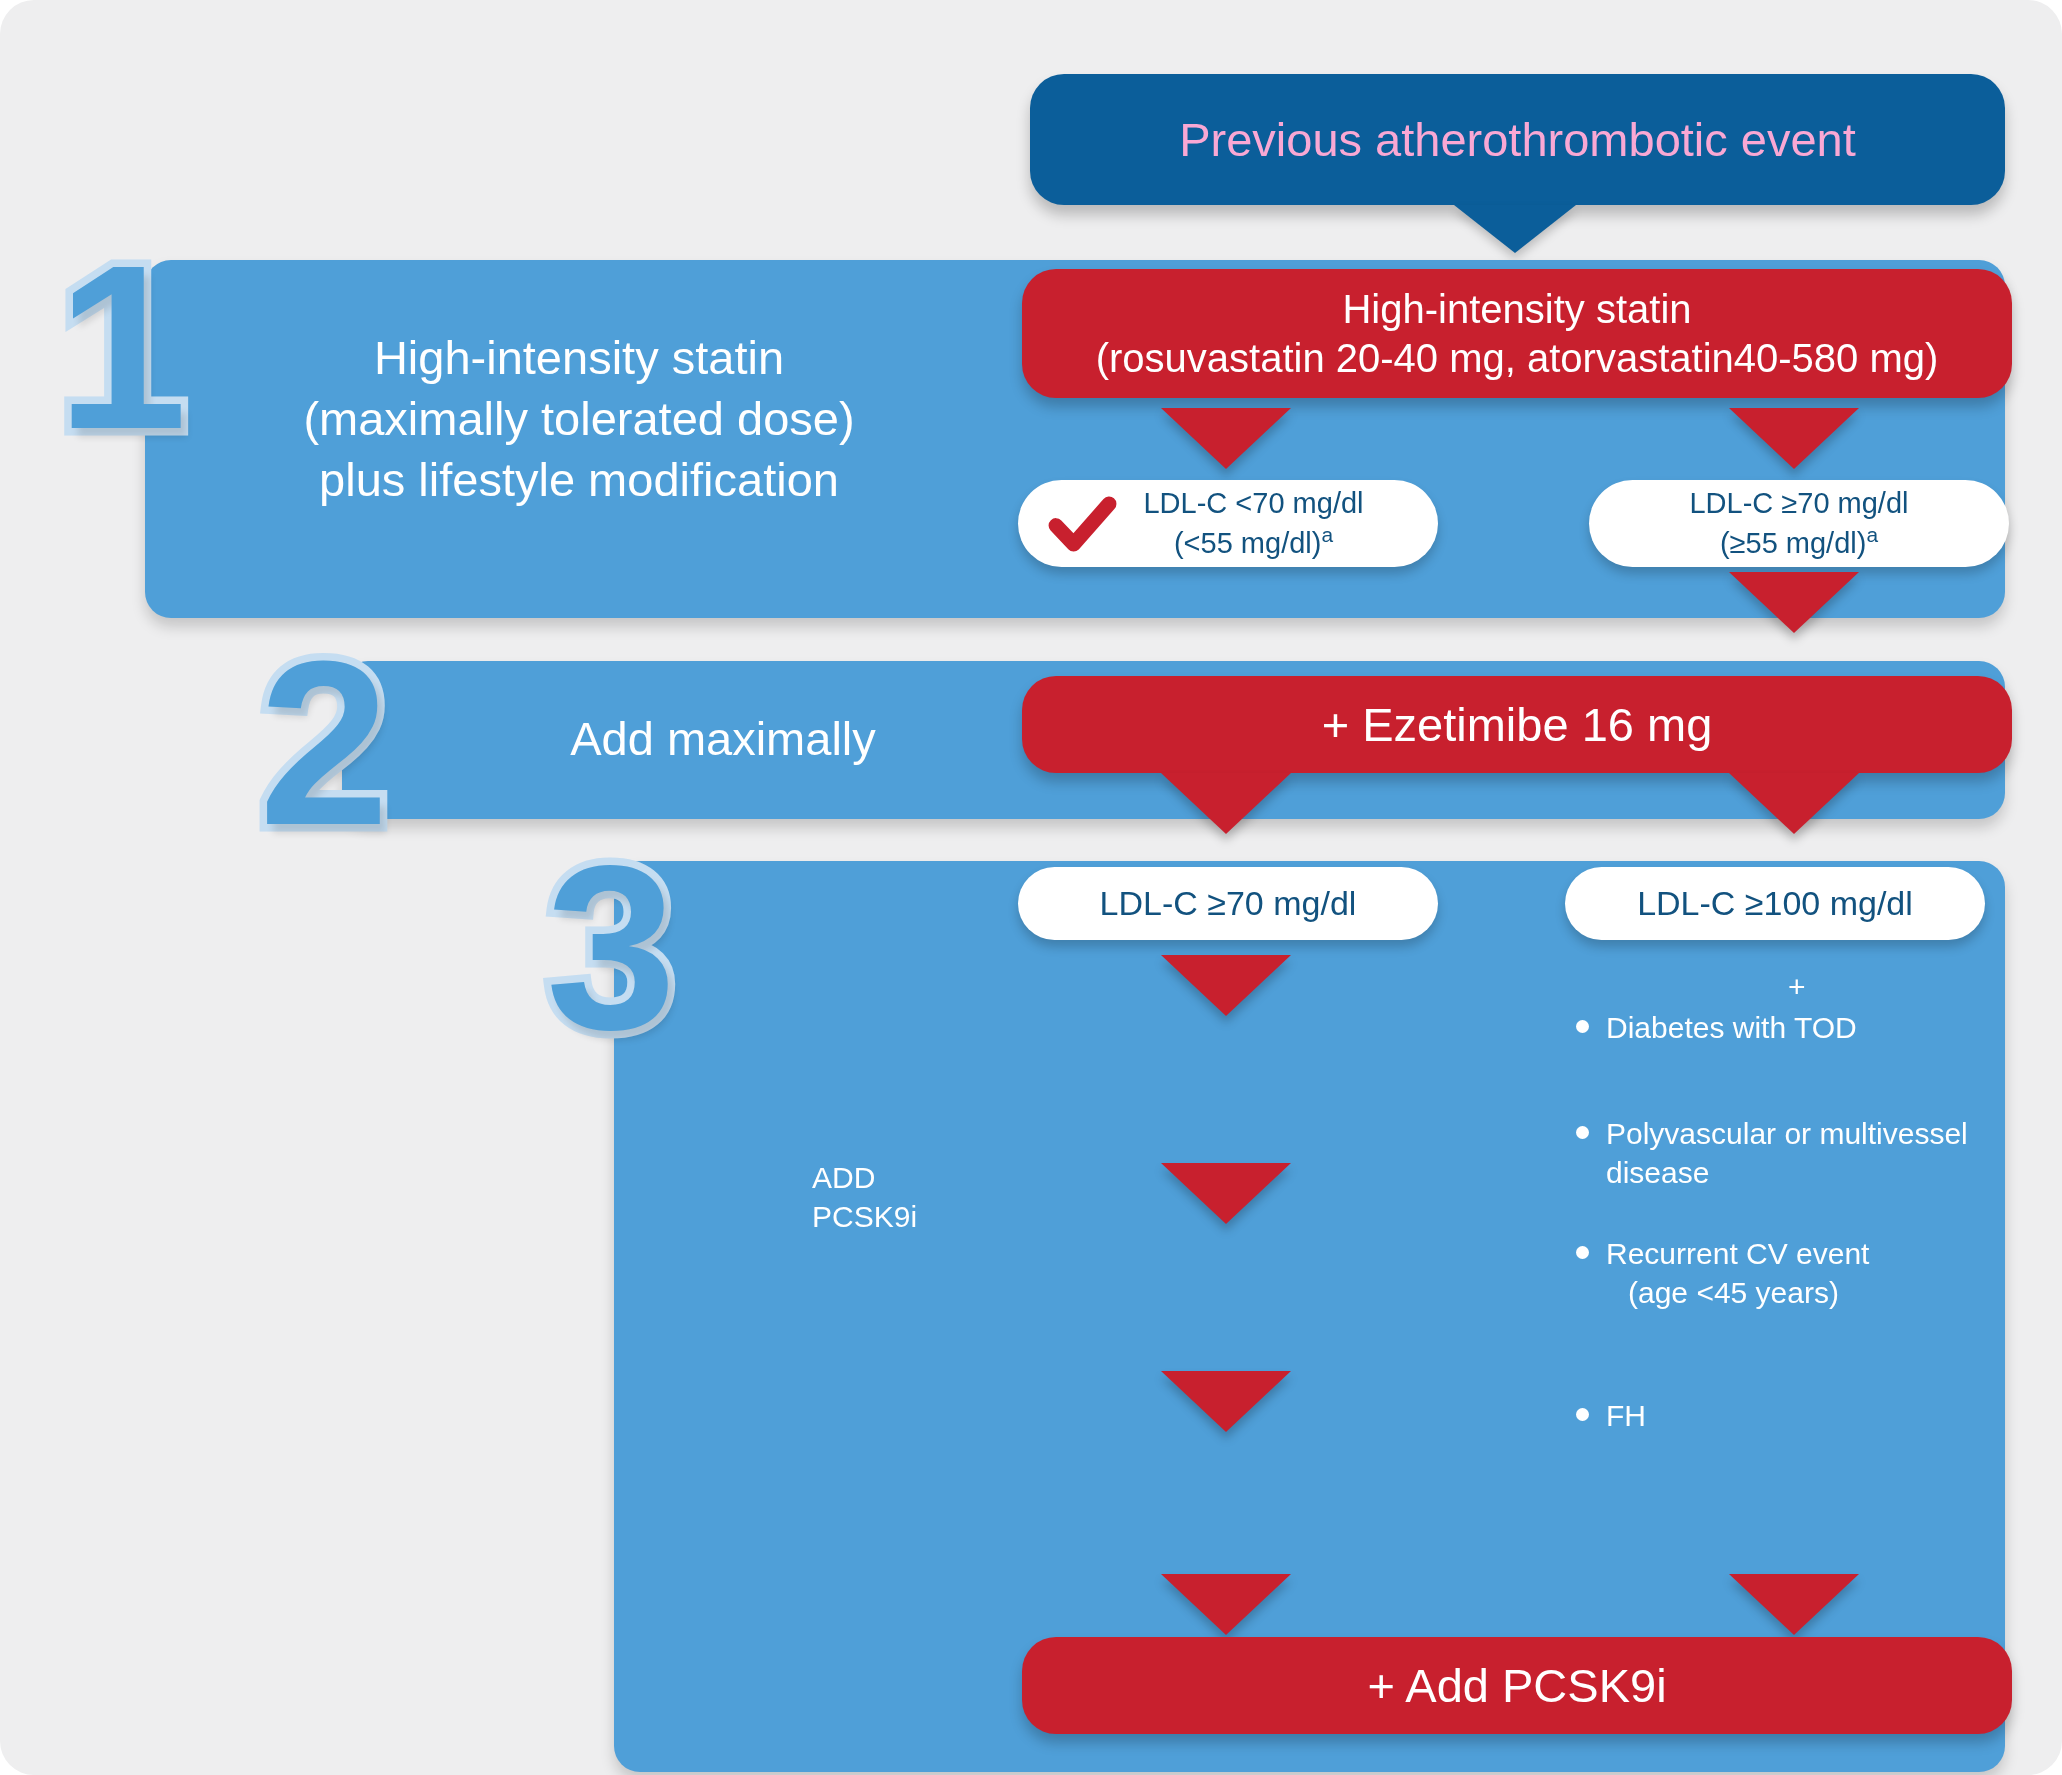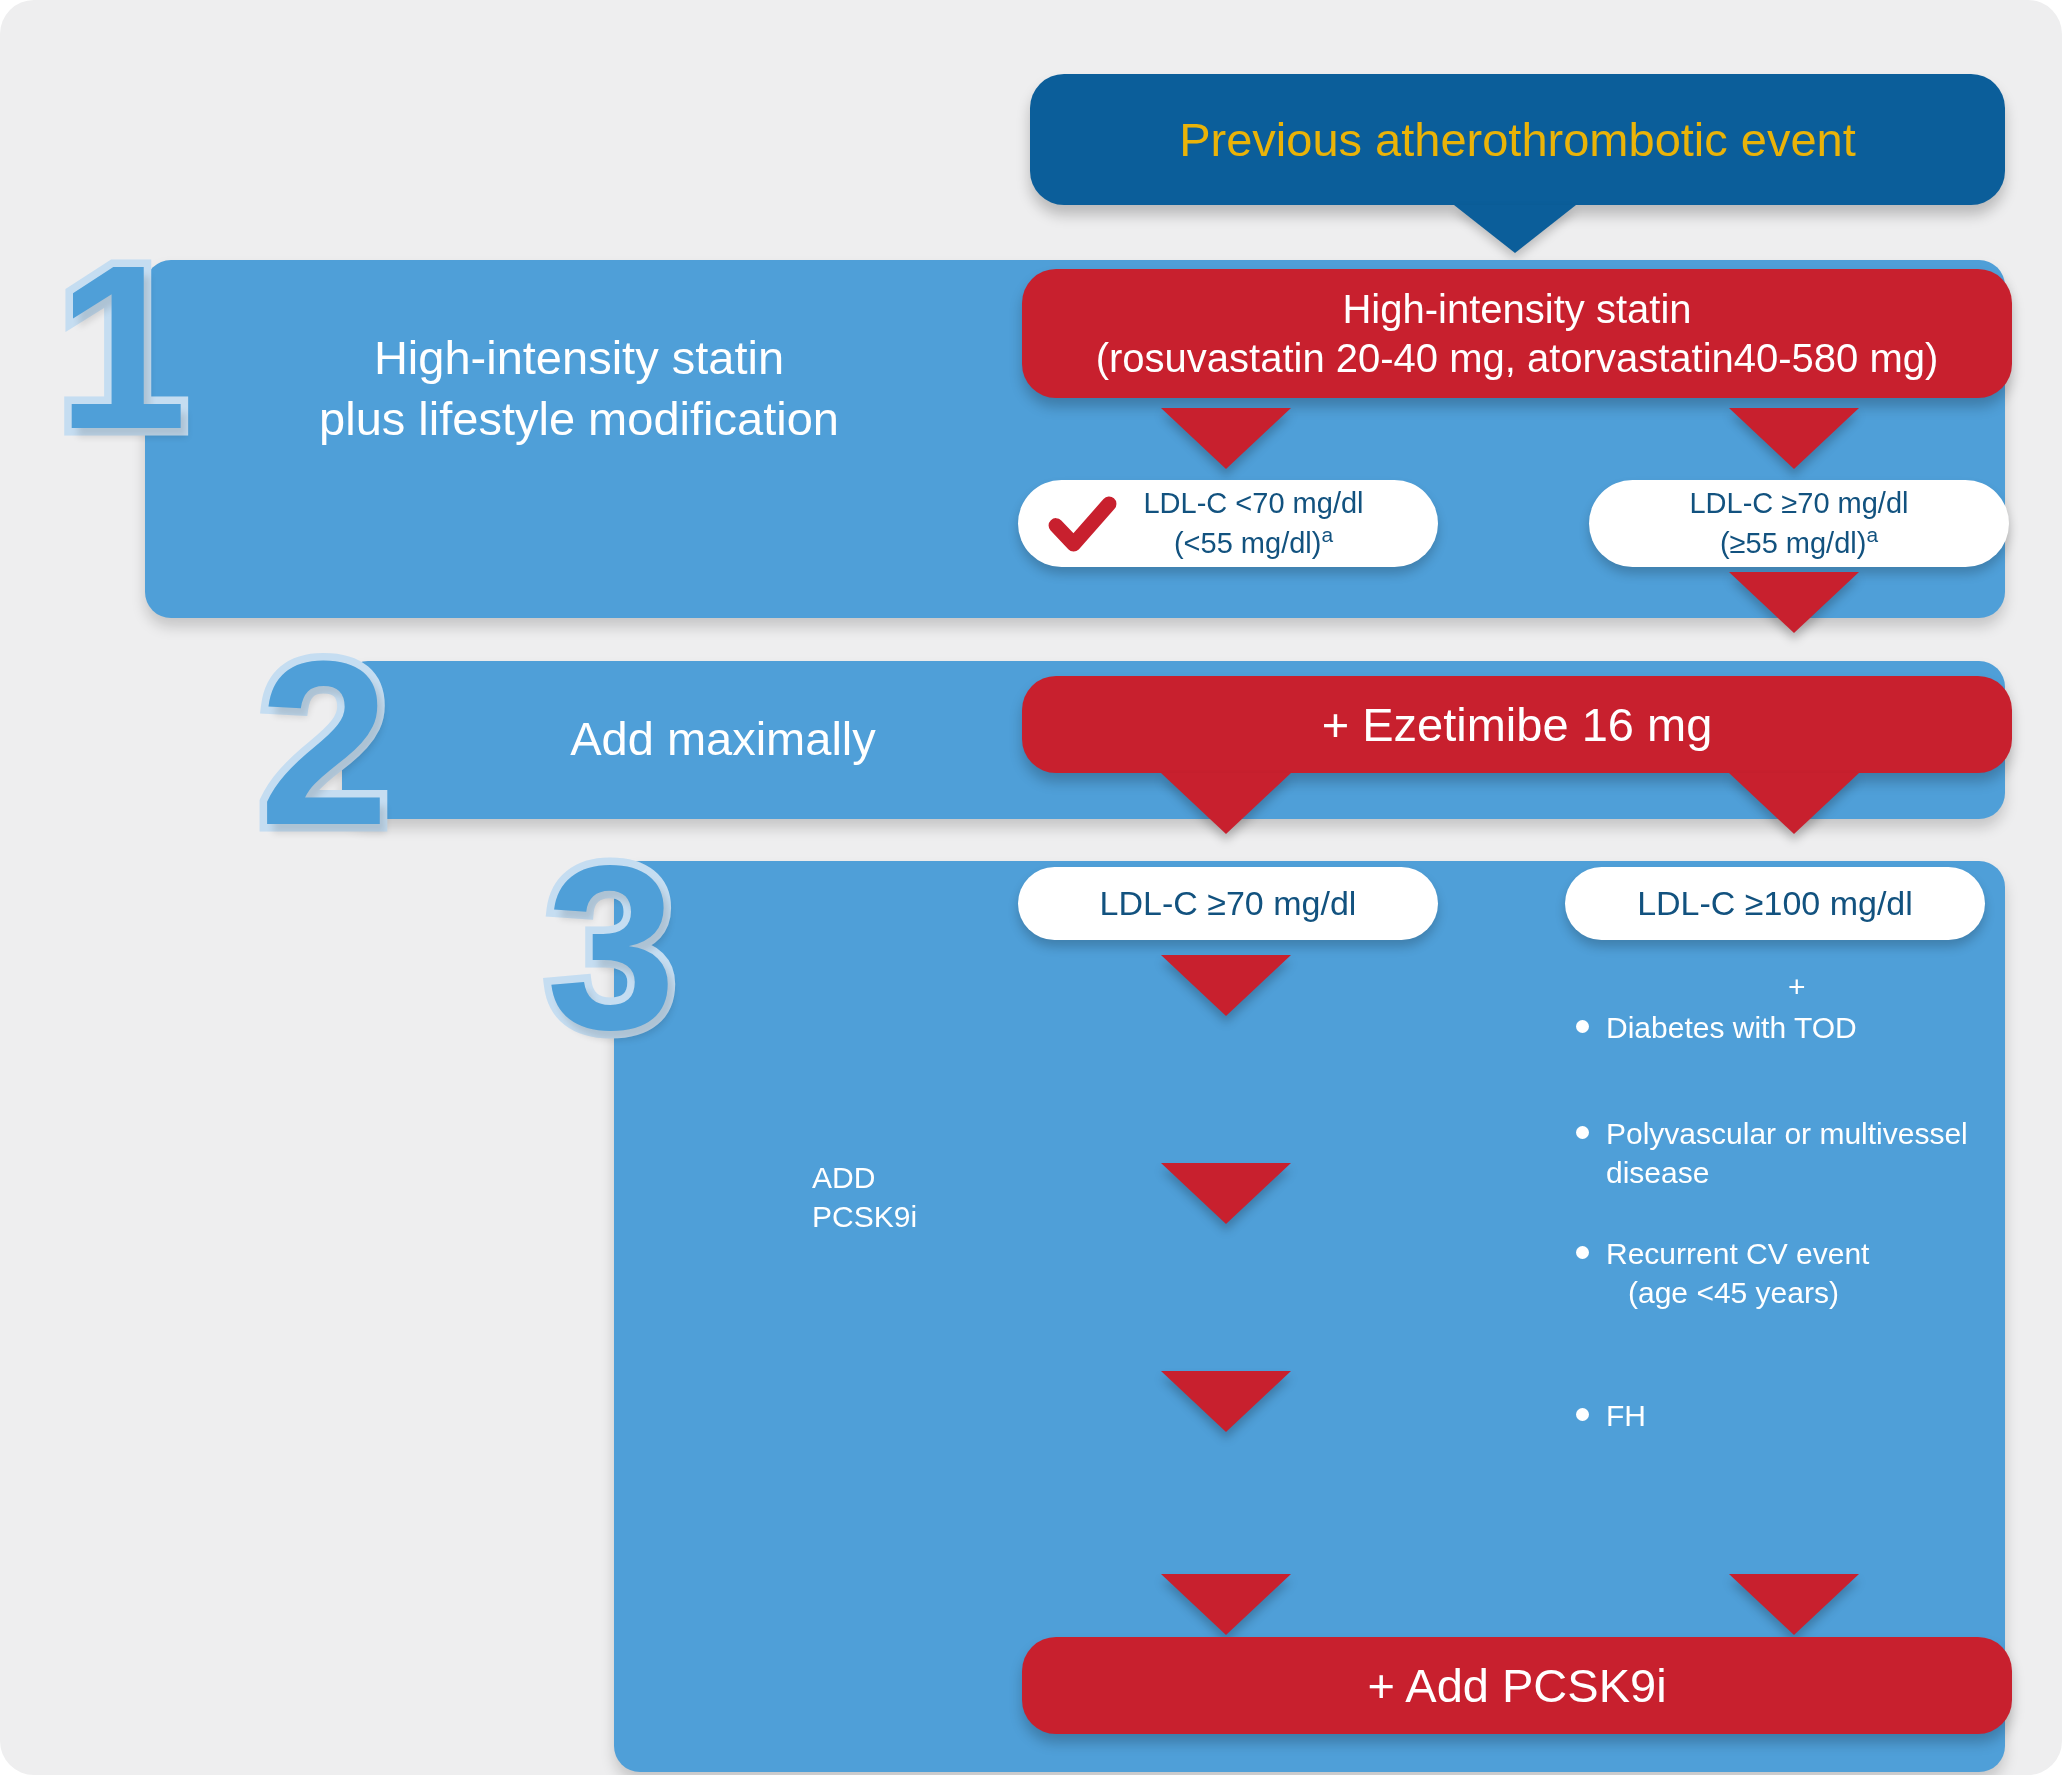--- a/index.html
+++ b/index.html
@@ -34,21 +34,21 @@
     align-items:center;
     justify-content:center;
     text-align:center;
     line-height:1.22;
   }
   .bluebox{
     position:absolute;
     background:#0b5e9a;
     border-radius:34px;
     box-shadow:0 10px 14px rgba(0,0,0,0.22);
-    color:#eab308;
+    color:#f9a8d4;
     display:flex;
     align-items:center;
     justify-content:center;
     text-align:center;
   }
   .pill{
     position:absolute;
     background:#ffffff;
     border-radius:198px;
     box-shadow:0 7px 11px rgba(0,0,0,0.20);
@@ -138,20 +138,21 @@
     <span>Previous atherothrombotic event</span>
   </div>
   <div class="arrow-blue" style="left:1454px;top:205px;"></div>
 
   <div class="panel" style="left:145px;top:260px;width:1860px;height:358px;"></div>
 
   <div class="stepnum" style="left:57px;top:230px;">1</div>
 
   <div class="paneltext" style="left:168px;top:327px;width:822px;font-size:47px;">
     <div>High-intensity statin</div>
+    <div>(maximally tolerated dose)</div>
     <div>plus lifestyle modification</div>
   </div>
 
   <div class="redbox" style="left:1022px;top:269px;width:990px;height:129px;font-size:40px;">
     <div>
       <div>High-intensity statin</div>
       <div>(rosuvastatin 20-40 mg, atorvastatin40-580 mg)</div>
     </div>
   </div>
 

